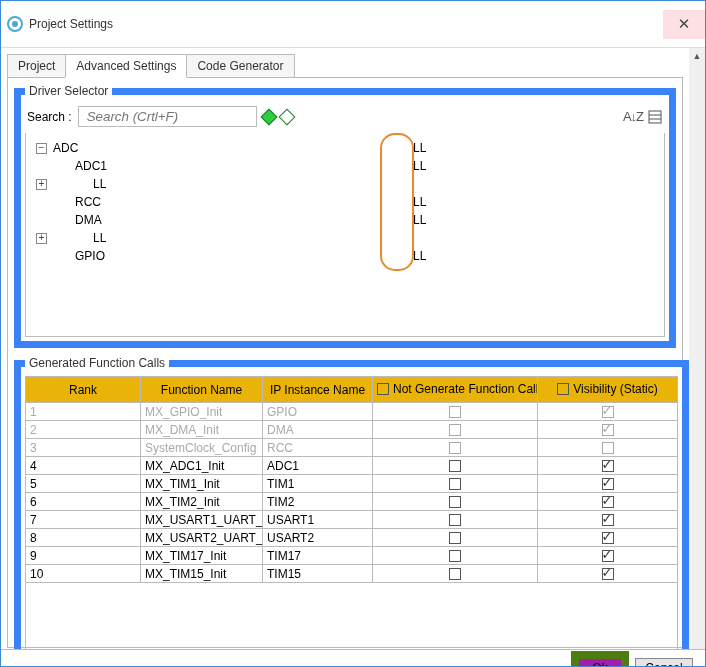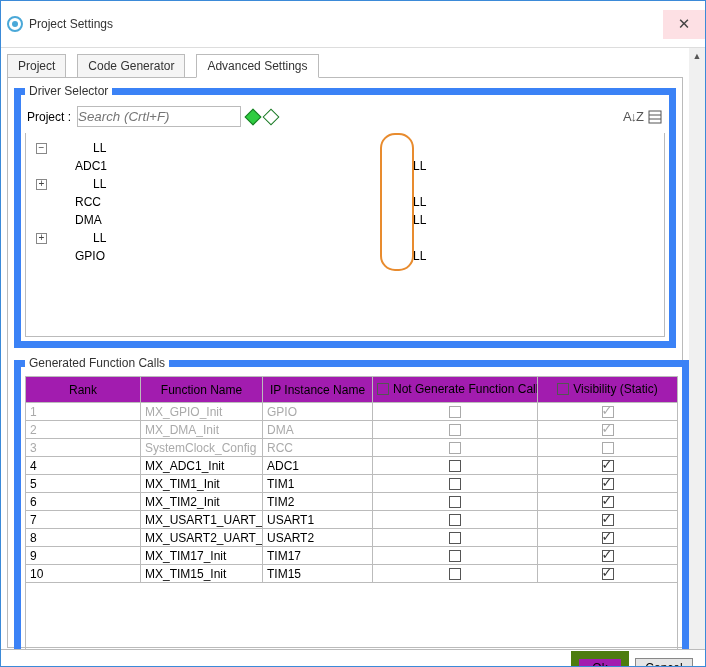--- a/index.html
+++ b/index.html
@@ -64,21 +64,20 @@
     width: 16px; height: 16px;
     display: flex;
     align-items: center;
     justify-content: center;
     font-size: 9px;
     color: #555;
   }
   .tabs {
     display: flex;
     padding: 6px 6px 0 6px;
-    gap: 12px;
   }
   .tab {
     padding: 4px 10px;
     border: 1px solid #bbb;
     border-bottom: none;
     background: #f5f5f5;
     margin-right: -1px;
     color: #333;
   }
   .tab.active {
@@ -102,22 +101,22 @@
     padding: 6px 4px 4px 4px;
   }
   legend { padding: 0 4px; color: #333; }
   .searchrow {
     display: flex;
     align-items: center;
     gap: 6px;
     padding: 2px 2px 6px 2px;
   }
   .searchrow input {
-    width: 164px;
-    padding: 2px 0;
+    width: 179px;
+    padding: 2px 8px;
     font-style: italic;
     color: #888;
     border: 1px solid #bbb;
   }
   .diamond {
     width: 12px; height: 12px;
     transform: rotate(45deg);
     display: inline-block;
   }
   .diamond.green { background: #2ecc40; border: 1px solid #1a7a24; }
@@ -176,21 +175,21 @@
     padding: 1px 4px;
     text-align: left;
     font-weight: normal;
     height: 18px;
     overflow: hidden;
     white-space: nowrap;
   }
   .func-table th {
     text-align: center;
     height: 26px;
-    background: #a21caf;
+    background: #eab308;
   }
   .func-table th .hdr-cb {
     display: inline-flex; align-items: center; gap: 4px;
   }
   .func-table th .hdr-cb .cb {
     width: 12px; height: 12px; border: 1px solid #555;
   }
   .cell-cb {
     display: flex; justify-content: center;
   }
@@ -239,46 +238,47 @@
 <div class="titlebar">
   <span class="icon"></span>
   <span class="title">Project Settings</span>
   <span class="close">✕</span>
 </div>
 
 <div class="content">
   <div class="main">
     <div class="tabs">
       <div class="tab">Project</div>
+      <div class="tab active">Advanced Settings</div>
       <div class="tab">Code Generator</div>
-      <div class="tab active">Advanced Settings</div>
     </div>
     <div class="tabpanel">
 
       <fieldset>
         <legend>Driver Selector</legend>
         <div class="searchrow">
-          <span>Project :</span>
+          <span>Search :</span>
           <input type="text" placeholder="Search (Crtl+F)" style="">
           <span class="diamond green"></span>
           <span class="diamond hollow"></span>
           <span class="spacer"></span>
           <span class="toolicon" style="font-size:13px;letter-spacing:-1px;">A↓Z</span>
           <span class="toolicon">
             <svg width="14" height="14" viewBox="0 0 14 14">
                 <rect x="1" y="1" width="12" height="12" fill="none" stroke="#555"></rect>
                 <line x1="1" y1="5" x2="13" y2="5" stroke="#555"></line>
                 <line x1="1" y1="9" x2="13" y2="9" stroke="#555"></line>
               </svg>
           </span>
         </div>
         <div class="tree" id="tree">
           <div class="hl"></div>
         <div class="tree-row indent1">
               <span class="exp">−</span>
+              <span class="lbl">ADC</span>
               <span class="val">LL</span>
             </div>
             <div class="tree-row indent2">
               <span style="width: 17px; display: inline-block;"></span>
               <span class="lbl">ADC1</span>
               <span class="val">LL</span>
             </div>
             <div class="tree-row indent1">
               <span class="exp">+</span>
               <span class="val">LL</span>

